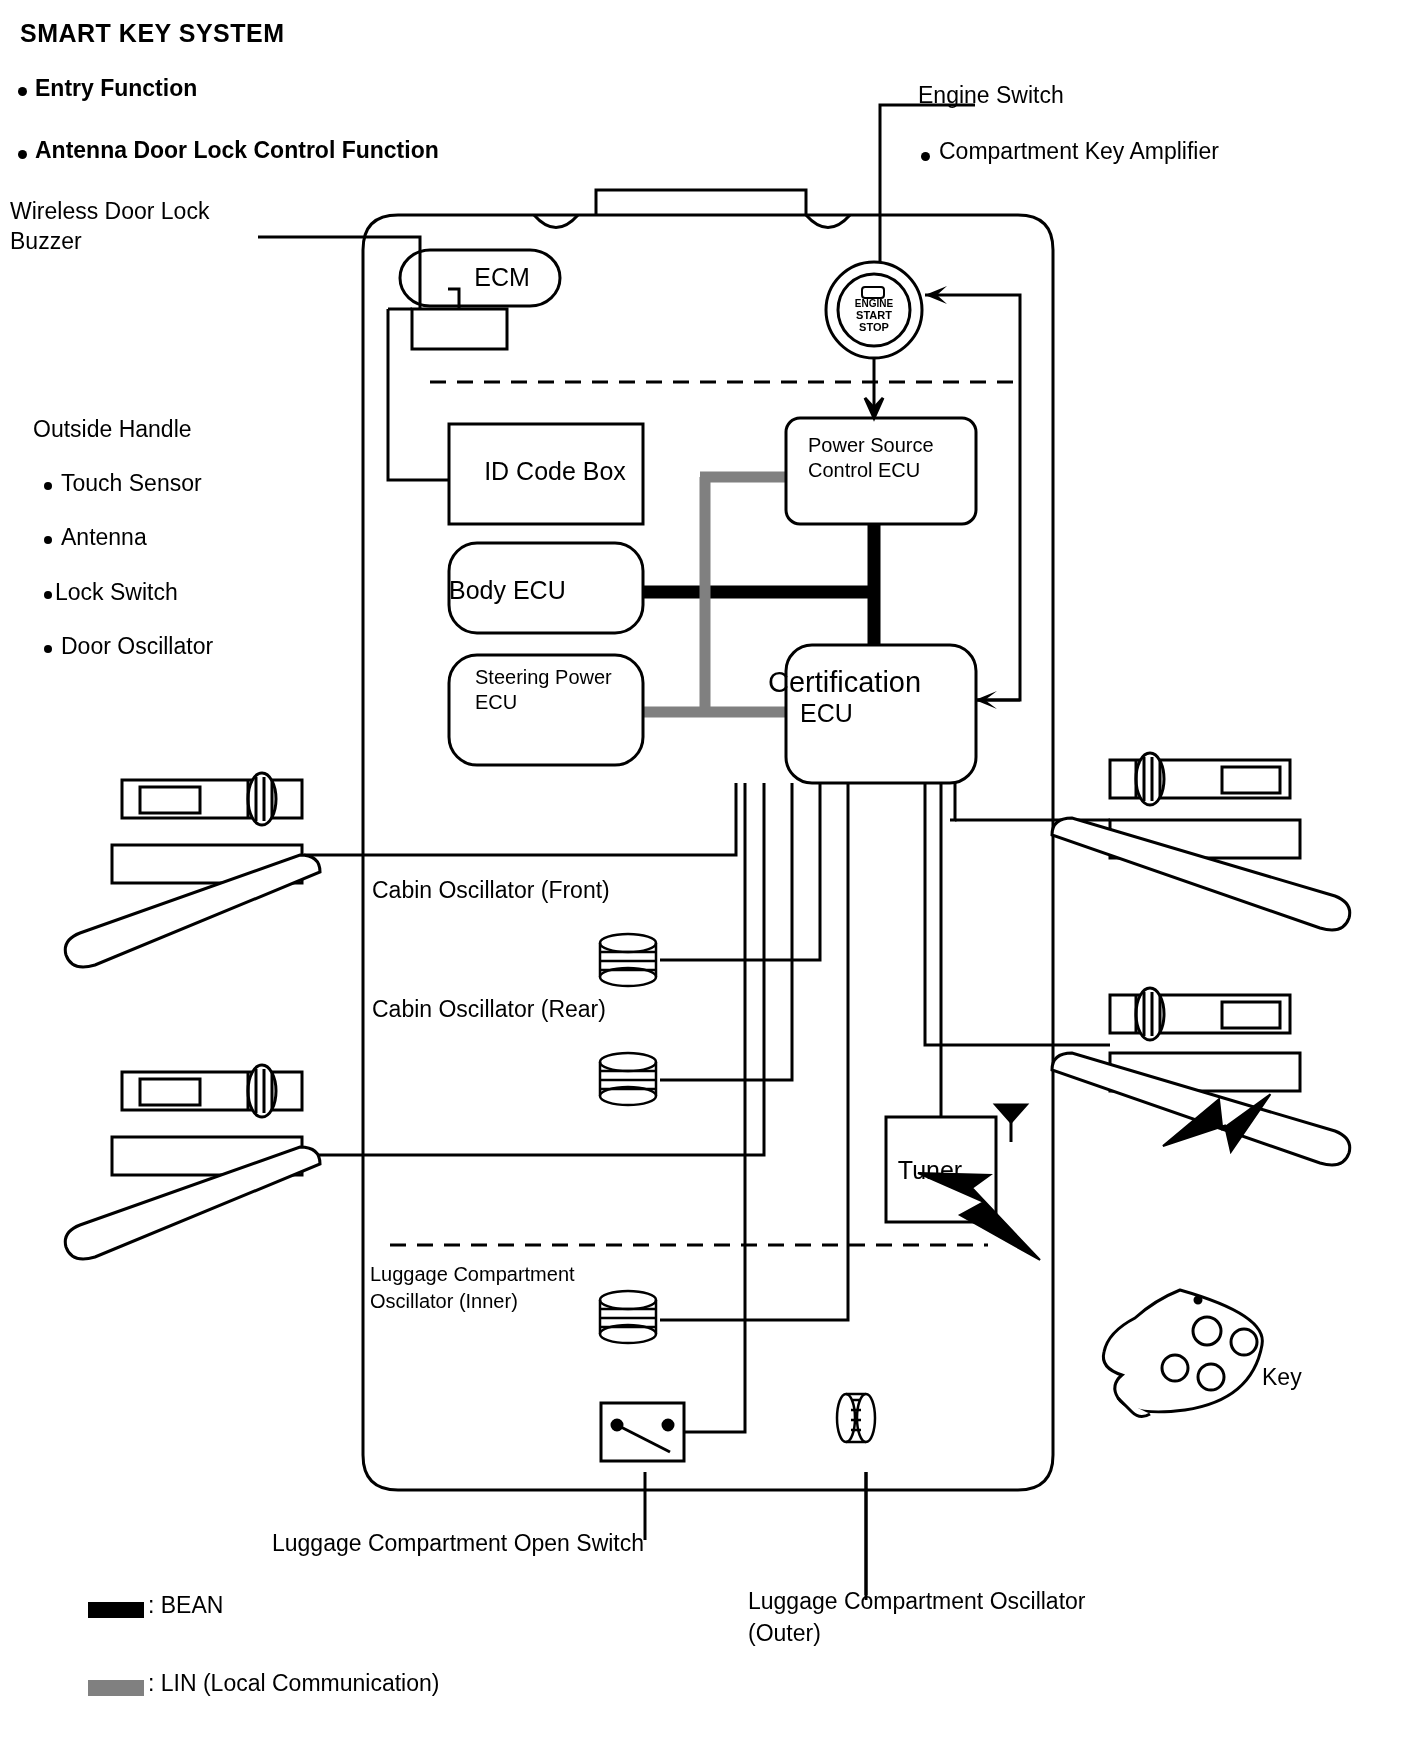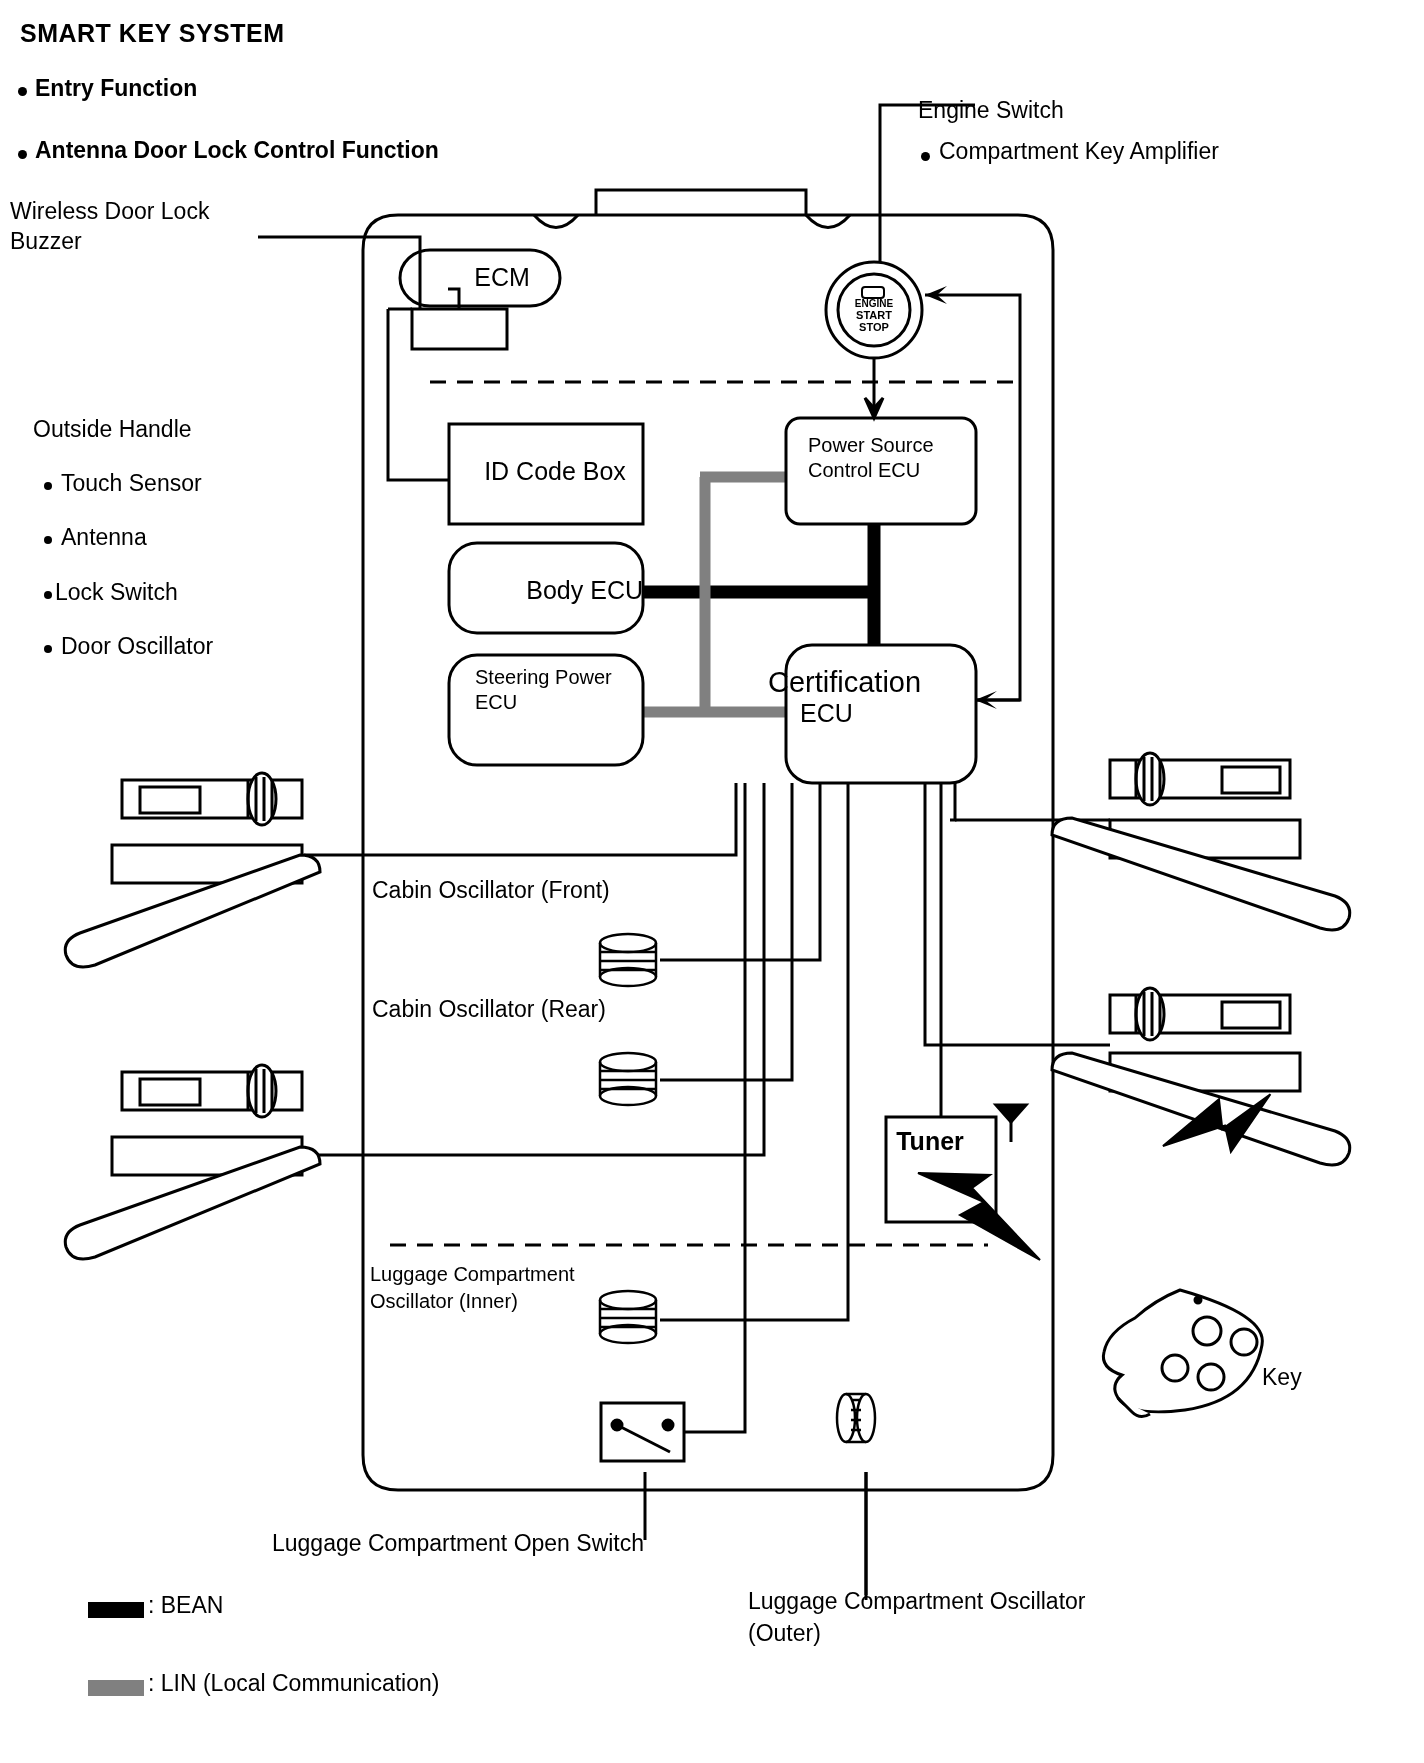--- a/index.html
+++ b/index.html
@@ -255,21 +255,21 @@
   </svg>
 
   <div class="txt title" style="left:20px; top:18px;">SMART KEY SYSTEM</div>
 
   <div class="bullet-dot" style="left:18px; top:87px;"></div>
   <div class="txt bullet-head" style="left:35px; top:75px;">Entry Function</div>
 
   <div class="bullet-dot" style="left:18px; top:150px;"></div>
   <div class="txt bullet-head" style="left:35px; top:137px;">Antenna Door Lock Control Function</div>
 
-  <div class="txt lbl" style="left:918px; top:82px;margin-top:15px;">Engine Switch</div>
+  <div class="txt lbl" style="left:918px; top:82px;">Engine Switch</div>
 
   <div class="bullet-dot" style="left:921px; top:152px;"></div>
   <div class="txt lbl" style="left:939px; top:138px;">Compartment Key Amplifier</div>
 
   <div class="txt lbl" style="left:10px; top:198px;">Wireless Door Lock</div>
   <div class="txt lbl" style="left:10px; top:228px;">Buzzer</div>
 
   <div class="txt lbl" style="left:33px; top:416px;">Outside Handle</div>
 
   <div class="bullet-dot sm" style="left:44px; top:482px;"></div>
@@ -281,32 +281,32 @@
   <div class="bullet-dot sm" style="left:44px; top:591px;"></div>
   <div class="txt lbl" style="left:55px; top:579px;">Lock Switch</div>
 
   <div class="bullet-dot sm" style="left:44px; top:645px;"></div>
   <div class="txt lbl" style="left:61px; top:633px;">Door Oscillator</div>
 
   <div class="txt" style="left:418px; top:262px; width:168px; text-align:center; font-size:25px;">ECM</div>
 
   <div class="txt" style="left:449px; top:456px; width:212px; text-align:center; font-size:25px;">ID Code Box</div>
 
-  <div class="txt" style="left:449px; top:575px; width:194px; text-align:right; font-size:25px;">Body ECU</div>
+  <div class="txt" style="left:449px; top:575px; width:194px; text-align:left; font-size:25px;">Body ECU</div>
 
   <div class="txt lbl-sm" style="left:475px; top:665px;">Steering Power</div>
   <div class="txt lbl-sm" style="left:475px; top:690px;">ECU</div>
 
   <div class="txt lbl-sm" style="left:808px; top:433px;">Power Source</div>
   <div class="txt lbl-sm" style="left:808px; top:458px;">Control ECU</div>
 
   <div class="txt" style="left:768px; top:665px; font-size:29px;">Certification</div>
   <div class="txt" style="left:800px; top:698px; font-size:25px;">ECU</div>
 
-  <div class="txt" style="left:886px; top:1126px; width:88px; text-align:center; font-size:25px;font-weight:bold;">Tuner</div>
+  <div class="txt" style="left:886px; top:1155px; width:88px; text-align:center; font-size:25px;">Tuner</div>
 
   <div class="txt lbl" style="left:372px; top:877px;">Cabin Oscillator (Front)</div>
 
   <div class="txt lbl" style="left:372px; top:996px;">Cabin Oscillator (Rear)</div>
 
   <div class="txt lbl-sm" style="left:370px; top:1262px;">Luggage Compartment</div>
   <div class="txt lbl-sm" style="left:370px; top:1289px;">Oscillator (Inner)</div>
 
   <div class="txt lbl" style="left:272px; top:1530px;">Luggage Compartment Open Switch</div>
 

